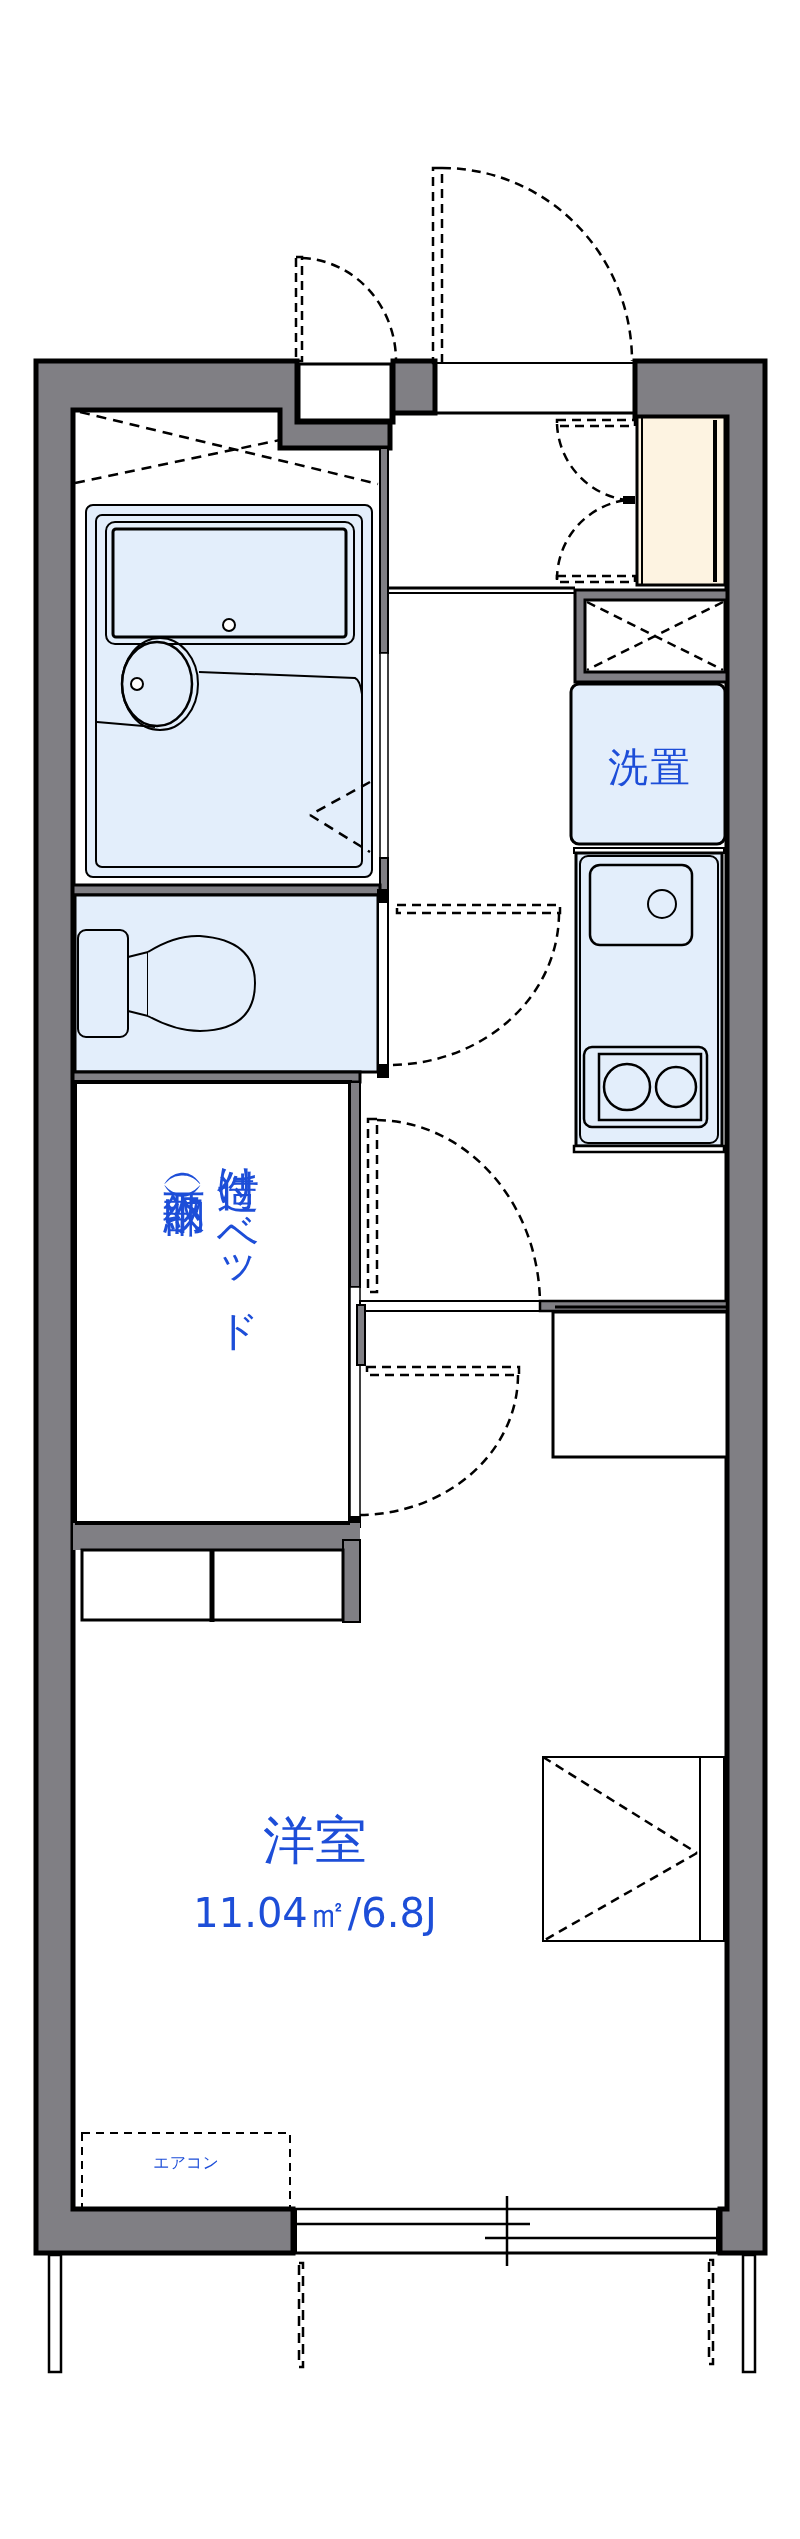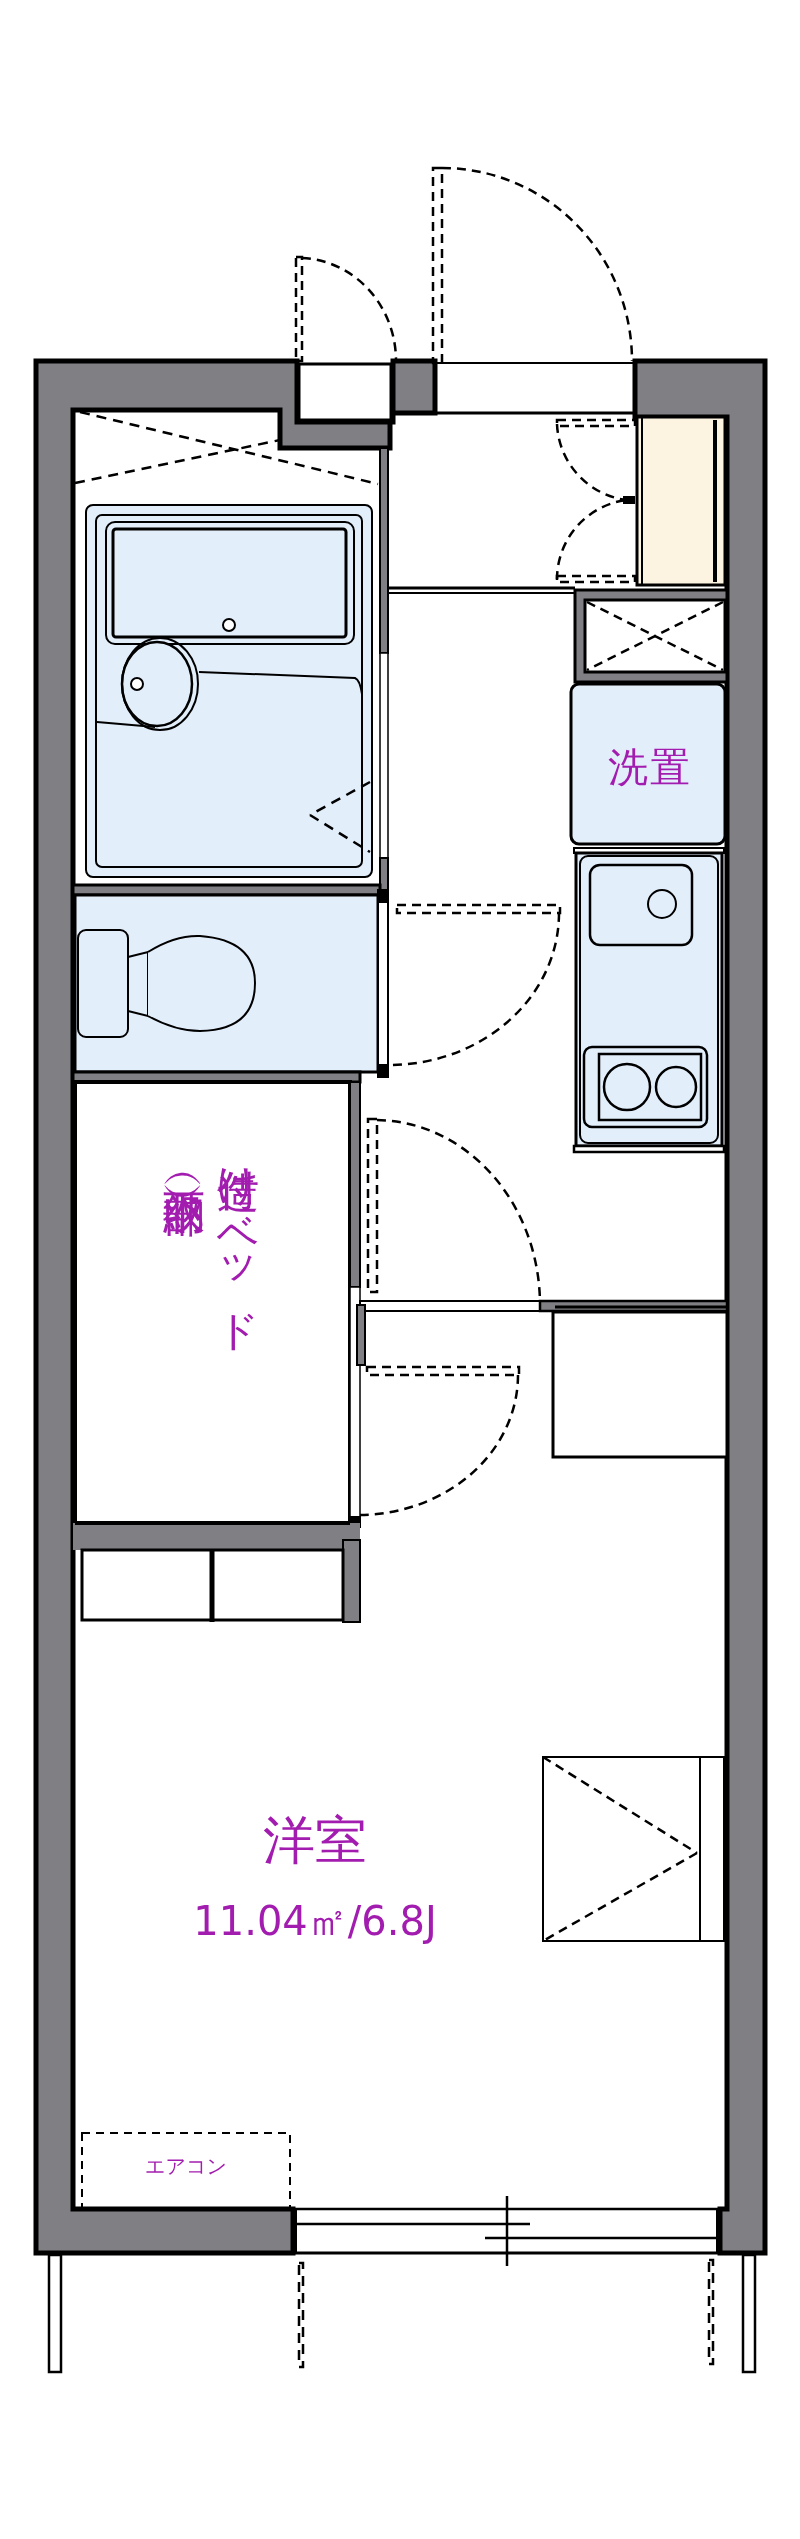--- a/index.html
+++ b/index.html
@@ -1,24 +1,24 @@
 <!DOCTYPE html>
 <html><head>
 <meta charset="utf-8">
 <style>
   html, body { margin: 0; padding: 0; background: #ffffff; }
   body { width: 800px; height: 2539px; position: relative; overflow: hidden; }
   #plan { position: absolute; left: 0; top: 0; width: 800px; height: 2539px; }
-  .label { position: absolute; font-family: "DejaVu Sans", sans-serif; color: #a21caf; white-space: nowrap; }
+  .label { position: absolute; font-family: "DejaVu Sans", sans-serif; color: #1d4ed8; white-space: nowrap; }
   .lbl-washer { left: 575px; top: 740px; width: 150px; text-align: center; font-size: 40px; letter-spacing: 2px; }
   .lbl-bed-main { left: 214px; top: 1138px; width: 50px; font-size: 42px; line-height: 52px; writing-mode: vertical-rl; text-orientation: upright; }
   .lbl-bed-sub { left: 160px; top: 1160px; width: 50px; font-size: 42px; line-height: 52px; writing-mode: vertical-rl; text-orientation: upright; }
   .lbl-room { left: 150px; top: 1800px; width: 330px; text-align: center; font-size: 52px; line-height: 80px; }
-  .lbl-area { left: 140px; top: 1888px; width: 350px; text-align: center; font-size: 40px; line-height: 50px; margin-top: 8px; }
-  .lbl-ac { left: 82px; top: 2153px; width: 208px; text-align: center; font-size: 20px; }
+  .lbl-area { left: 140px; top: 1888px; width: 350px; text-align: center; font-size: 40px; line-height: 50px; }
+  .lbl-ac { left: 82px; top: 2153px; width: 208px; text-align: center; font-size: 16px; }
 </style>
 </head>
 <body>
 
 <svg id="plan" xmlns="http://www.w3.org/2000/svg" width="800" height="2539" viewBox="0 0 800 2539">
   <g fill="none" stroke="#000" stroke-width="2">
 
     <g>
 
       <path d="M36 361 L297 361 L297 422 L393 422 L393 361 L435 361 L435 413 L390 413 L390 448 L280 448 L280 410 L73 410 L73 2209 L293 2209 L293 2253 L36 2253 Z" fill="#807f84" stroke="#000" stroke-width="5"></path>

